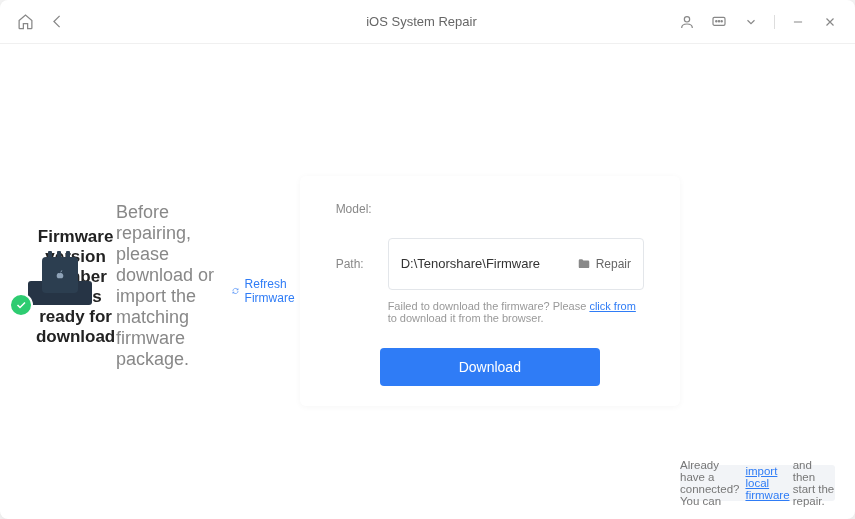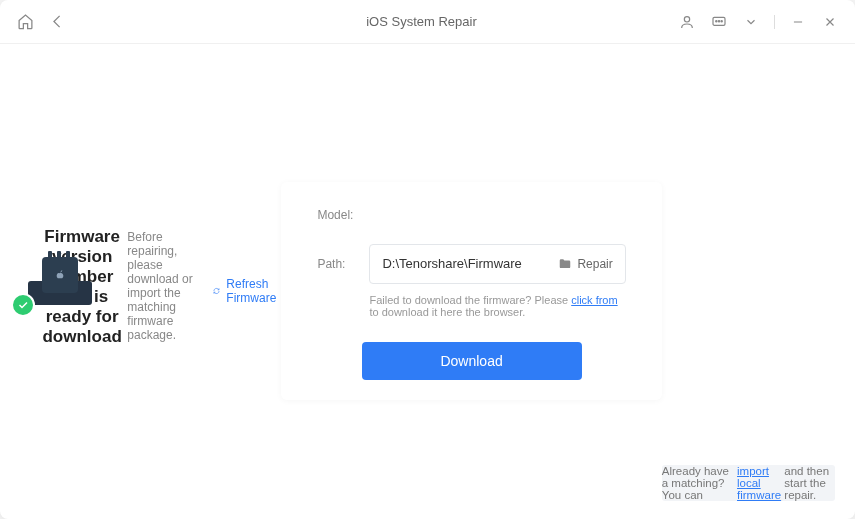--- a/index.html
+++ b/index.html
@@ -114,21 +114,21 @@
       justify-content: center;
     }
     .headline {
       font-size: 17px;
       font-weight: 700;
       color: #222;
       margin-bottom: 8px;
       text-align: center;
     }
     .subhead {
-      font-size: 12px;
+      font-size: 18px;
       color: #888;
       margin-bottom: 10px;
     }
     .refresh-link {
       font-size: 12px;
       color: #2f7cf6;
       cursor: pointer;
       display: flex;
       align-items: center;
       gap: 6px;
@@ -156,21 +156,21 @@
       font-size: 13px;
       color: #333;
     }
     .path-row { margin-bottom: 10px; }
     .path-input-wrap {
       flex: 1;
       display: flex;
       align-items: center;
       border: 1px solid #e3e6ea;
       border-radius: 4px;
-      height: 40px;
+      height: 52px;
       padding: 0 12px;
     }
     .path-input {
       flex: 1;
       border: none;
       outline: none;
       font-size: 13px;
       color: #333;
     }
     .browse-btn {
@@ -312,22 +312,22 @@
           <input class="path-input" type="text" value="D:\Tenorshare\Firmware" style="">
           <div class="browse-btn">
             <svg width="14" height="14" viewBox="0 0 24 24" fill="#888">
                 <path d="M3 6a2 2 0 0 1 2-2h4l2 2h8a2 2 0 0 1 2 2v9a2 2 0 0 1-2 2H5a2 2 0 0 1-2-2z"></path>
               </svg>
             <span>Repair</span>
           </div>
         </div>
       </div>
       <div class="hint-row">
-        <span>Failed to download the firmware? Please </span><a>click from</a><span> to download it here the browser.</span>
+        <span>Failed to download the firmware? Please </span><a>click from</a><span> to download it from the browser.</span>
       </div>
       <button class="download-btn">Download</button>
     </div>
 
     <div class="footer-bar">
-      <span>Already have a matching? You can </span>&nbsp;<a>import local firmware</a>&nbsp;<span> and then start the repair.</span>
+      <span>Already have a connected? You can </span>&nbsp;<a>import local firmware</a>&nbsp;<span> and then start the repair.</span>
     </div>
   </div>
 </div>
 
 </body></html>

